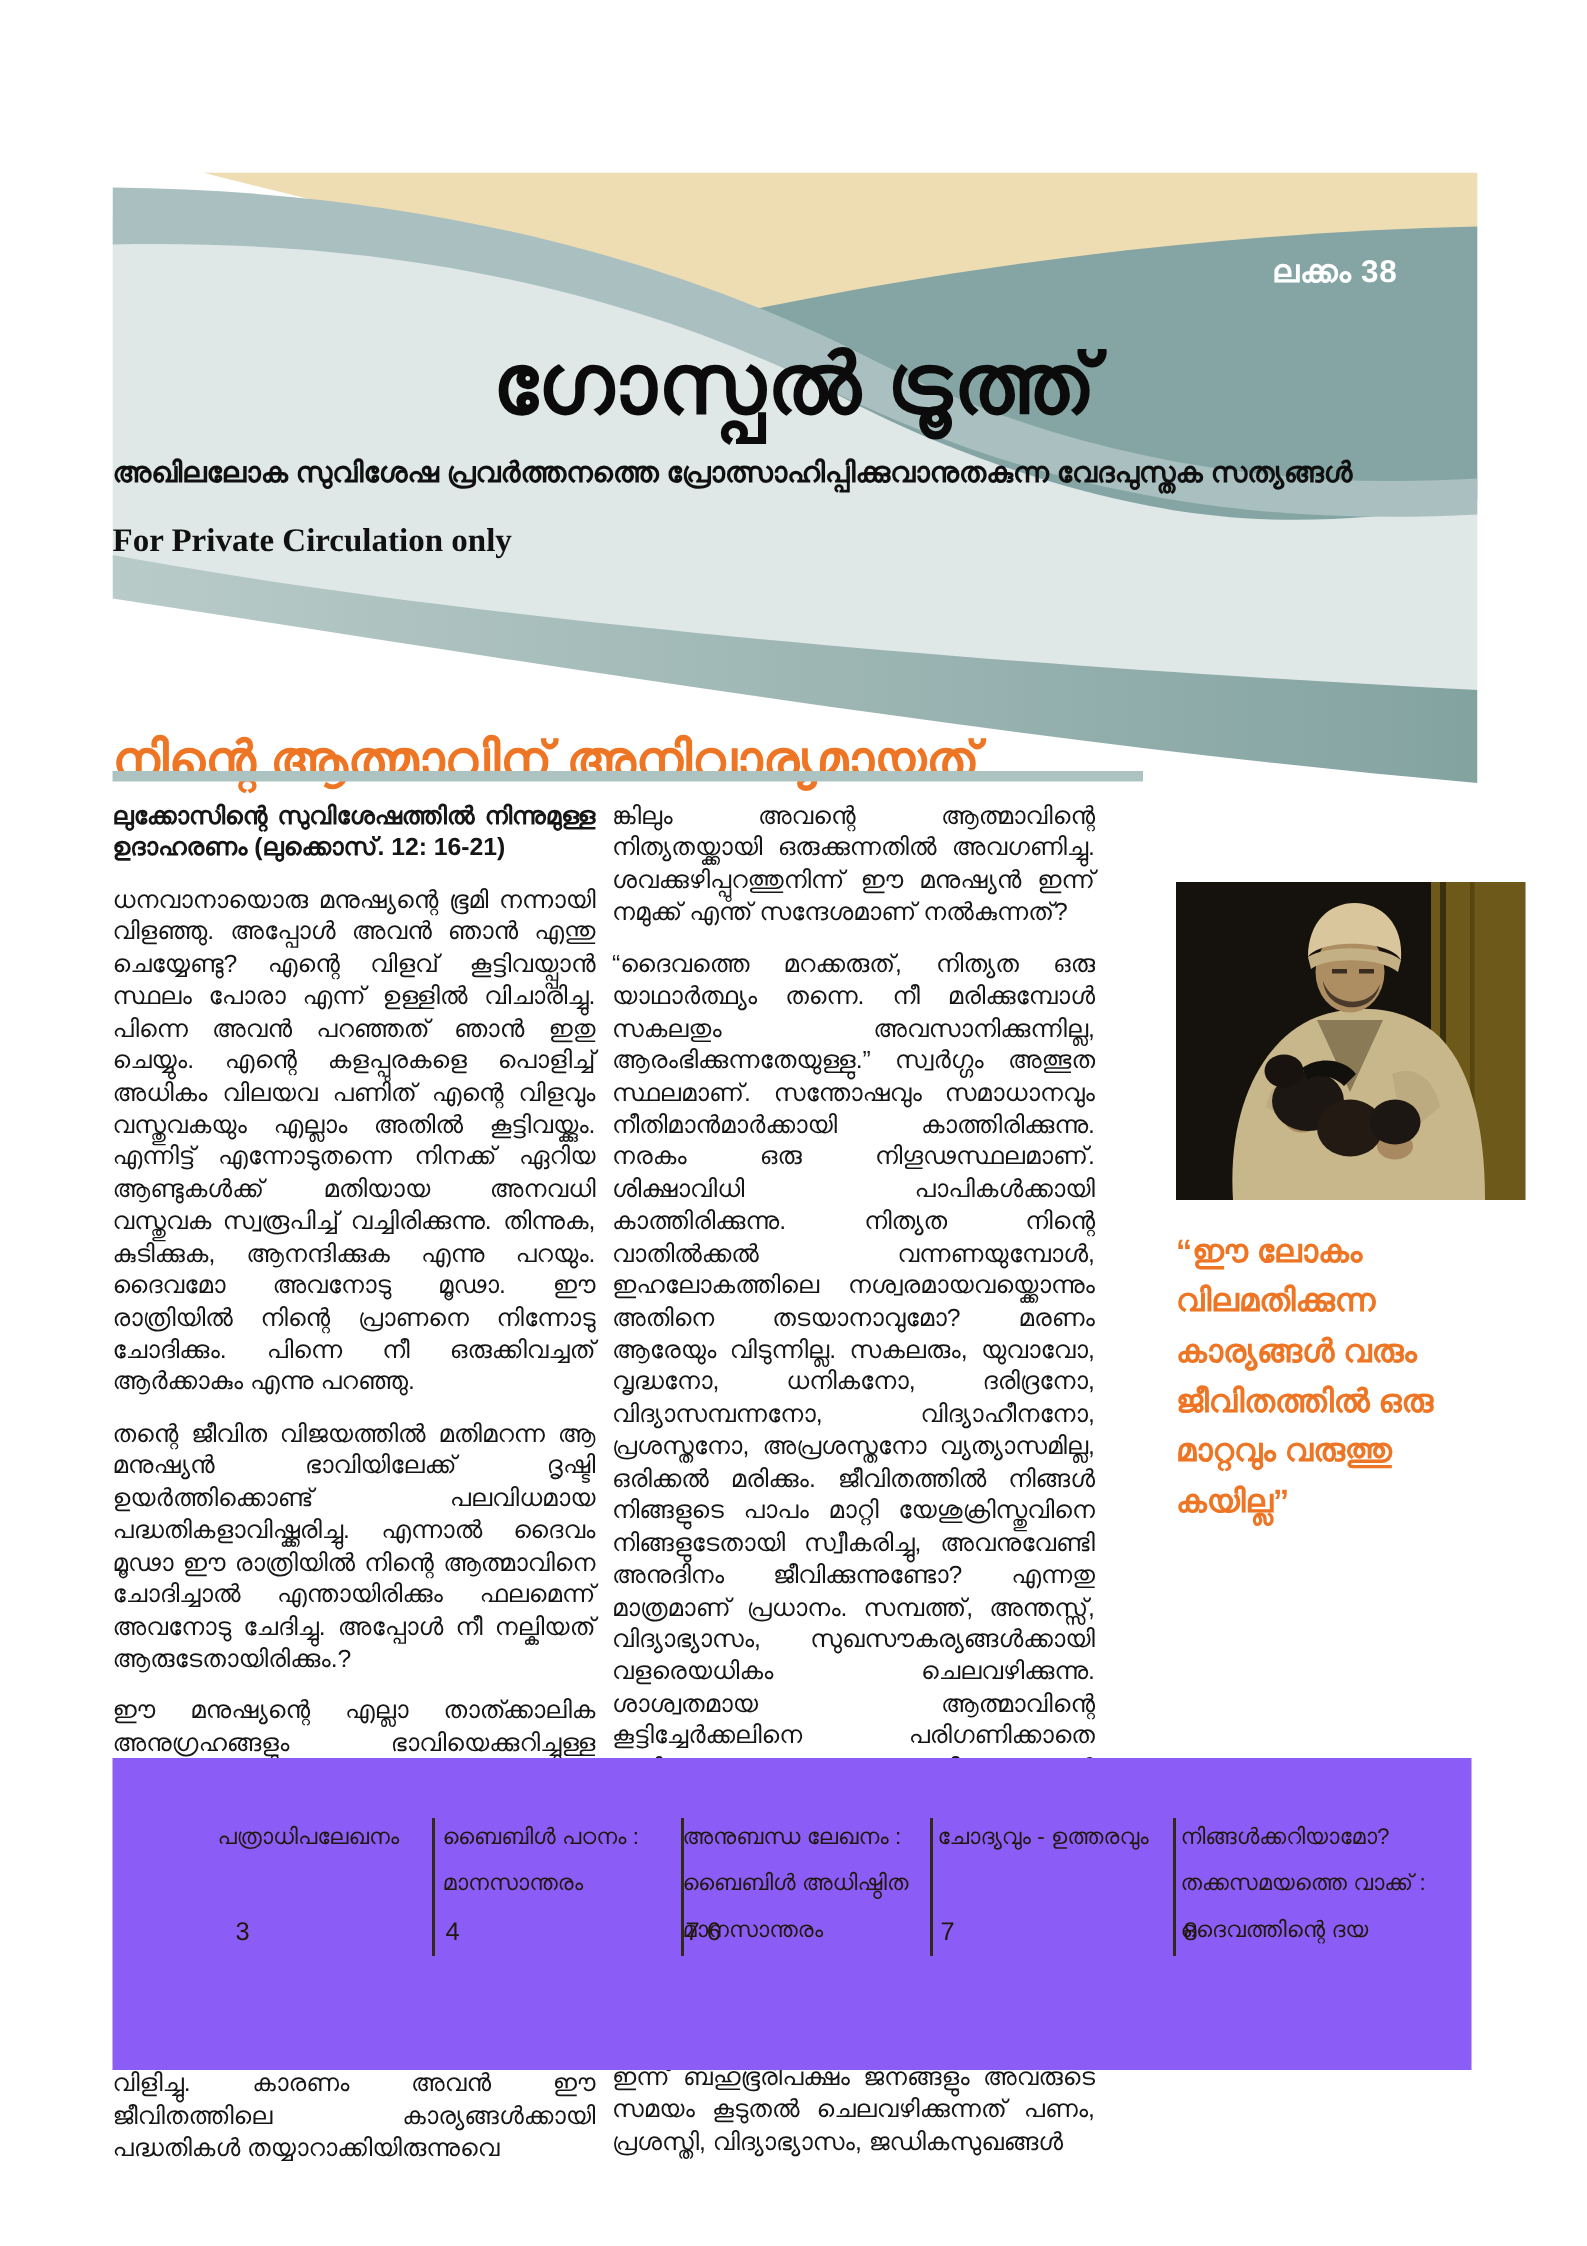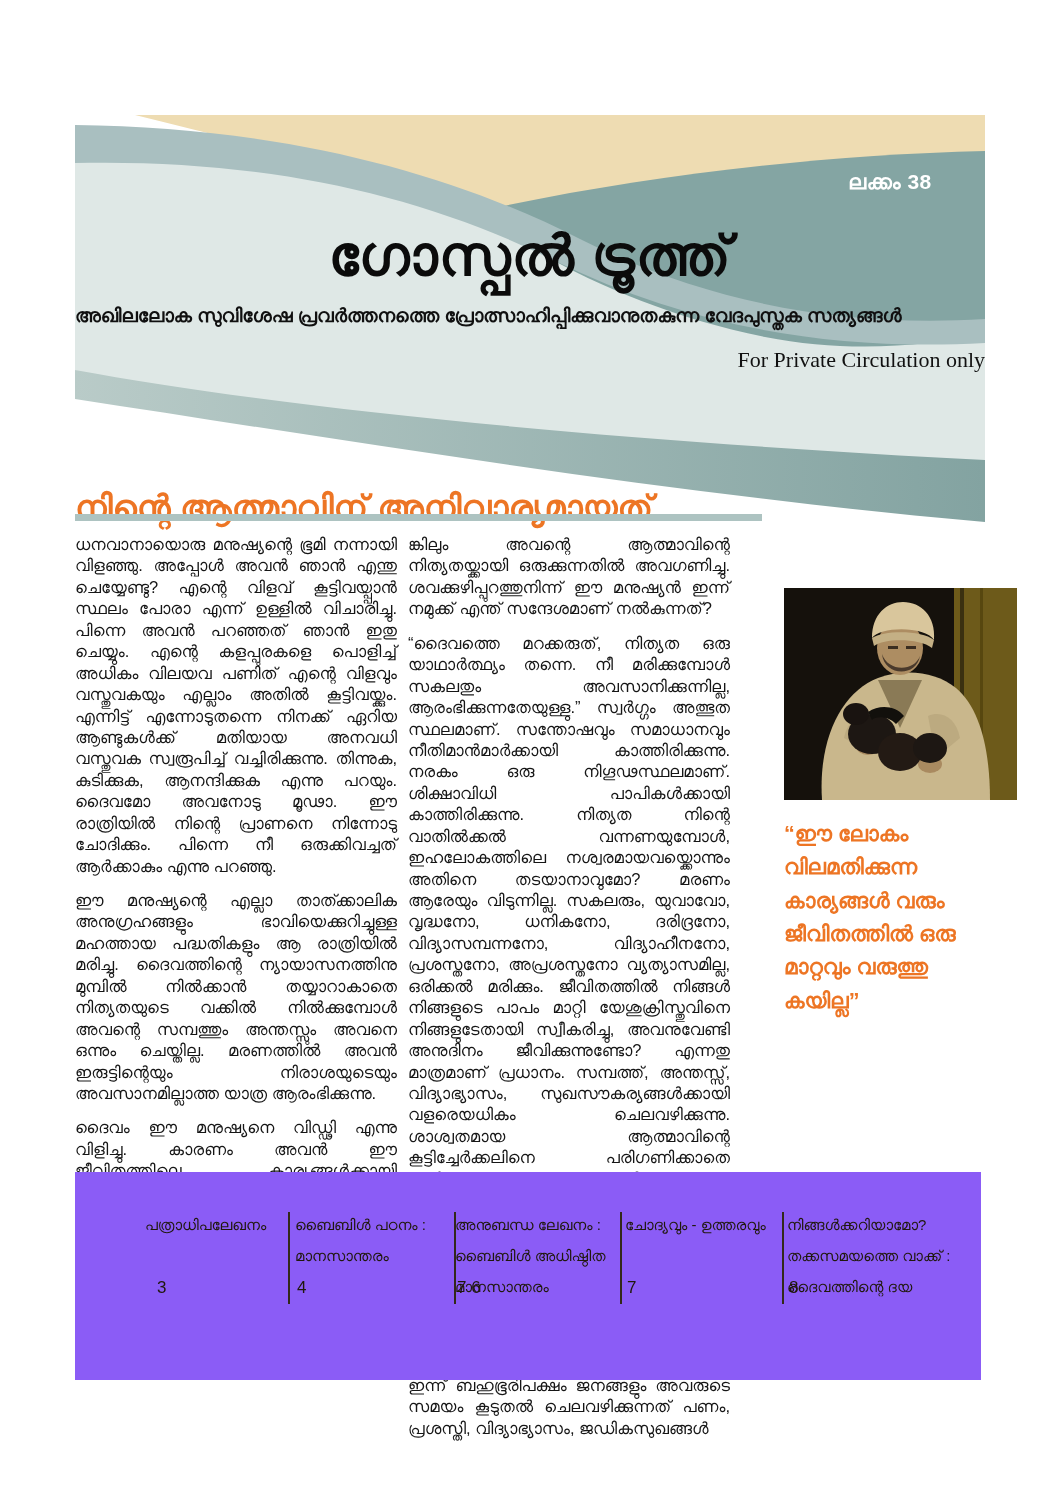--- a/index.html
+++ b/index.html
@@ -16,22 +16,22 @@
   }
   .main-title {
     position:absolute; left:0; top:108px; width:910px; text-align:center;
     font-size:56px; font-weight:800; color:#0b0b0b; letter-spacing:1px;
   }
   .subtitle {
     position:absolute; left:0; top:190px; width:1050px; text-align:left;
     font-size:19px; font-weight:bold; color:#101010;
   }
   .circulation {
-    position:absolute; left:0; top:232px; width:910px; text-align:right;
-    font-family:"Liberation Serif", serif; font-size:22px; font-weight:normal; color:#111;
+    position:absolute; left:0; top:232px; width:910px; text-align:left;
+    font-family:"Liberation Serif", serif; font-size:22px; font-weight:bold; color:#111;
   }
   
   .article-heading {
     position:absolute; left:75px; top:464px; width:690px;
     font-size:34px; font-weight:800; color:#ed7524; line-height:1.2;
   }
   .heading-rule {
     position:absolute; left:75px; top:514px; width:687px; height:7px; background:#adc3c1;
   }
   
@@ -92,21 +92,23 @@
     <div class="main-title">ഗോസ്പൽ ട്രൂത്ത്</div>
     <div class="subtitle">അഖിലലോക സുവിശേഷ പ്രവർത്തനത്തെ പ്രോത്സാഹിപ്പിക്കുവാനുതകുന്ന വേദപുസ്തക സത്യങ്ങൾ</div>
     <div class="circulation">For Private Circulation only</div>
   </div>
 
   <h1 class="article-heading">നിന്റെ ആത്മാവിന് അനിവാര്യമായത്</h1>
   <div class="heading-rule"></div>
 
   <div class="body-columns">
     <div class="col">
+      <p class="intro">ലുക്കോസിന്റെ സുവിശേഷത്തിൽ നിന്നുമുള്ള ഉദാഹരണം (ലുക്കൊസ്. 12: 16-21)</p>
       <p>ധനവാനായൊരു മനുഷ്യന്റെ ഭൂമി നന്നായി വിളഞ്ഞു. അപ്പോൾ അവൻ ഞാൻ എന്തു ചെയ്യേണ്ടു? എന്റെ വിളവ് കൂട്ടിവയ്പ്പാൻ സ്ഥലം പോരാ എന്ന് ഉള്ളിൽ വിചാരിച്ചു. പിന്നെ അവൻ പറഞ്ഞത് ഞാൻ ഇതു ചെയ്യും. എന്റെ കളപ്പുരകളെ പൊളിച്ച് അധികം വിലയവ പണിത് എന്റെ വിളവും വസ്തുവകയും എല്ലാം അതിൽ കൂട്ടിവയ്ക്കും. എന്നിട്ട് എന്നോടുതന്നെ നിനക്ക് ഏറിയ ആണ്ടുകൾക്ക് മതിയായ അനവധി വസ്തുവക സ്വരൂപിച്ച് വച്ചിരിക്കുന്നു. തിന്നുക, കുടിക്കുക, ആനന്ദിക്കുക എന്നു പറയും. ദൈവമോ അവനോടു മൂഢാ. ഈ രാത്രിയിൽ നിന്റെ പ്രാണനെ നിന്നോടു ചോദിക്കും. പിന്നെ നീ ഒരുക്കിവച്ചത് ആർക്കാകും എന്നു പറഞ്ഞു.</p>
+      <p>തന്റെ ജീവിത വിജയത്തിൽ മതിമറന്ന ആ മനുഷ്യൻ ഭാവിയിലേക്ക് ദൃഷ്ടി ഉയർത്തിക്കൊണ്ട് പലവിധമായ പദ്ധതികളാവിഷ്ക്കരിച്ചു. എന്നാൽ ദൈവം മൂഢാ ഈ രാത്രിയിൽ നിന്റെ ആത്മാവിനെ ചോദിച്ചാൽ എന്തായിരിക്കും ഫലമെന്ന് അവനോടു ചേദിച്ചു. അപ്പോൾ നീ നല്കിയത് ആരുടേതായിരിക്കും.?</p>
       <p>ഈ മനുഷ്യന്റെ എല്ലാ താത്ക്കാലിക അനുഗ്രഹങ്ങളും ഭാവിയെക്കുറിച്ചുള്ള മഹത്തായ പദ്ധതികളും ആ രാത്രിയിൽ മരിച്ചു. ദൈവത്തിന്റെ ന്യായാസനത്തിനു മുമ്പിൽ നിൽക്കാൻ തയ്യാറാകാതെ നിത്യതയുടെ വക്കിൽ നിൽക്കുമ്പോൾ അവന്റെ സമ്പത്തും അന്തസ്സും അവനെ ഒന്നും ചെയ്തില്ല. മരണത്തിൽ അവൻ ഇരുട്ടിന്റെയും നിരാശയുടെയും അവസാനമില്ലാത്ത യാത്ര ആരംഭിക്കുന്നു.</p>
       <p>ദൈവം ഈ മനുഷ്യനെ വിഡ്ഢി എന്നു വിളിച്ചു. കാരണം അവൻ ഈ ജീവിതത്തിലെ കാര്യങ്ങൾക്കായി പദ്ധതികൾ തയ്യാറാക്കിയിരുന്നുവെ</p>
     </div>
     <div class="col">
       <p>ങ്കിലും അവന്റെ ആത്മാവിന്റെ നിത്യതയ്ക്കായി ഒരുക്കുന്നതിൽ അവഗണിച്ചു. ശവക്കുഴിപ്പുറത്തുനിന്ന് ഈ മനുഷ്യൻ ഇന്ന് നമുക്ക് എന്ത് സന്ദേശമാണ് നൽകുന്നത്?</p>
       <p>“ദൈവത്തെ മറക്കരുത്, നിത്യത ഒരു യാഥാർത്ഥ്യം തന്നെ. നീ മരിക്കുമ്പോൾ സകലതും അവസാനിക്കുന്നില്ല, ആരംഭിക്കുന്നതേയുള്ളു.” സ്വർഗ്ഗം അത്ഭുത സ്ഥലമാണ്. സന്തോഷവും സമാധാനവും നീതിമാൻമാർക്കായി കാത്തിരിക്കുന്നു. നരകം ഒരു നിഗൂഢസ്ഥലമാണ്. ശിക്ഷാവിധി പാപികൾക്കായി കാത്തിരിക്കുന്നു. നിത്യത നിന്റെ വാതിൽക്കൽ വന്നണയുമ്പോൾ, ഇഹലോകത്തിലെ നശ്വരമായവയ്ക്കൊന്നും അതിനെ തടയാനാവുമോ? മരണം ആരേയും വിടുന്നില്ല. സകലരും, യുവാവോ, വൃദ്ധനോ, ധനികനോ, ദരിദ്രനോ, വിദ്യാസമ്പന്നനോ, വിദ്യാഹീനനോ, പ്രശസ്തനോ, അപ്രശസ്തനോ വ്യത്യാസമില്ല, ഒരിക്കൽ മരിക്കും. ജീവിതത്തിൽ നിങ്ങൾ നിങ്ങളുടെ പാപം മാറ്റി യേശുക്രിസ്തുവിനെ നിങ്ങളുടേതായി സ്വീകരിച്ചു, അവനുവേണ്ടി അനുദിനം ജീവിക്കുന്നുണ്ടോ? എന്നതു മാത്രമാണ് പ്രധാനം. സമ്പത്ത്, അന്തസ്സ്, വിദ്യാഭ്യാസം, സുഖസൗകര്യങ്ങൾക്കായി വളരെയധികം ചെലവഴിക്കുന്നു. ശാശ്വതമായ ആത്മാവിന്റെ കൂട്ടിച്ചേർക്കലിനെ പരിഗണിക്കാതെ ഇവിടെയും ഇപ്പോഴും തീരുമാനങ്ങൾ എടുക്കുന്നു. ഈ ലോകം വിലമതിക്കുന്ന കാര്യങ്ങൾ വരും ജീവിതത്തിൽ ഒരു മാറ്റവും വരുത്തുകയില്ല. നീ നിന്റെ പാപജീവിതത്തോട് വിടപറഞ്ഞ് കർത്താവായ യേശു ക്രിസ്തുവിനെ സ്വന്ത രക്ഷിതാവായി സ്വീകരിച്ച് ദിനംതോറും അവനോട് ഒപ്പം ജീവിച്ച് പോകുക എന്നതാം പരമപ്രധാനമായ കാര്യം.</p>
       <p>ഇന്ന് ബഹുഭൂരിപക്ഷം ജനങ്ങളും അവരുടെ സമയം കൂടുതൽ ചെലവഴിക്കുന്നത് പണം, പ്രശസ്തി, വിദ്യാഭ്യാസം, ജഡികസുഖങ്ങൾ</p>
     </div>
   </div>
 

